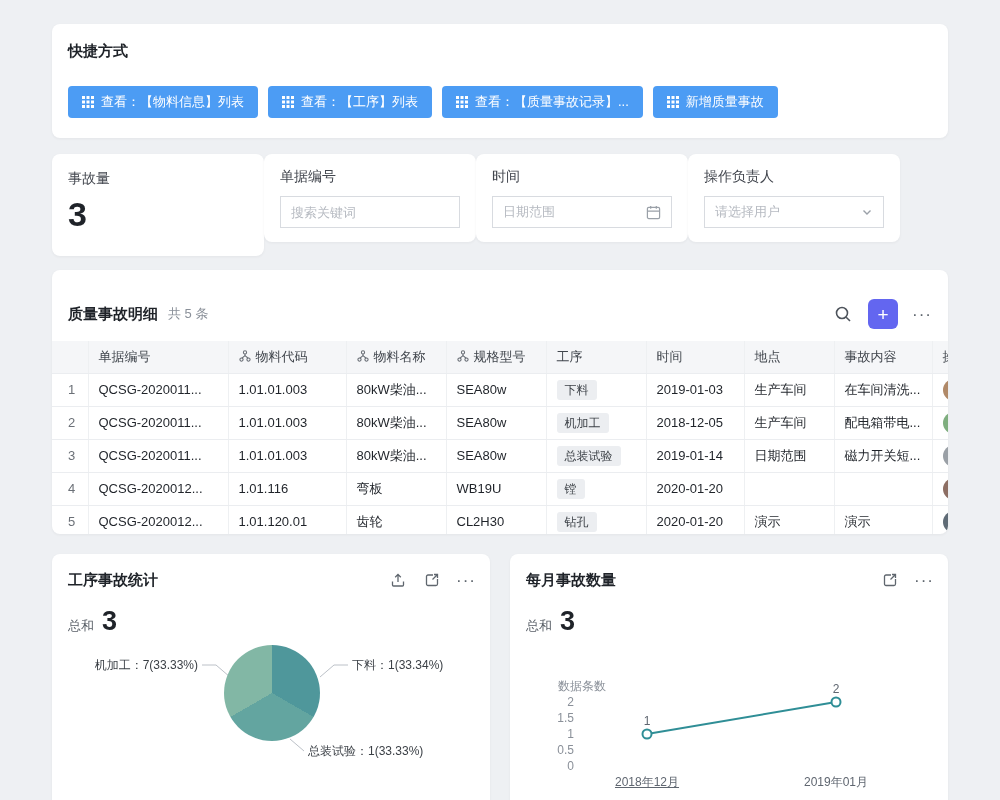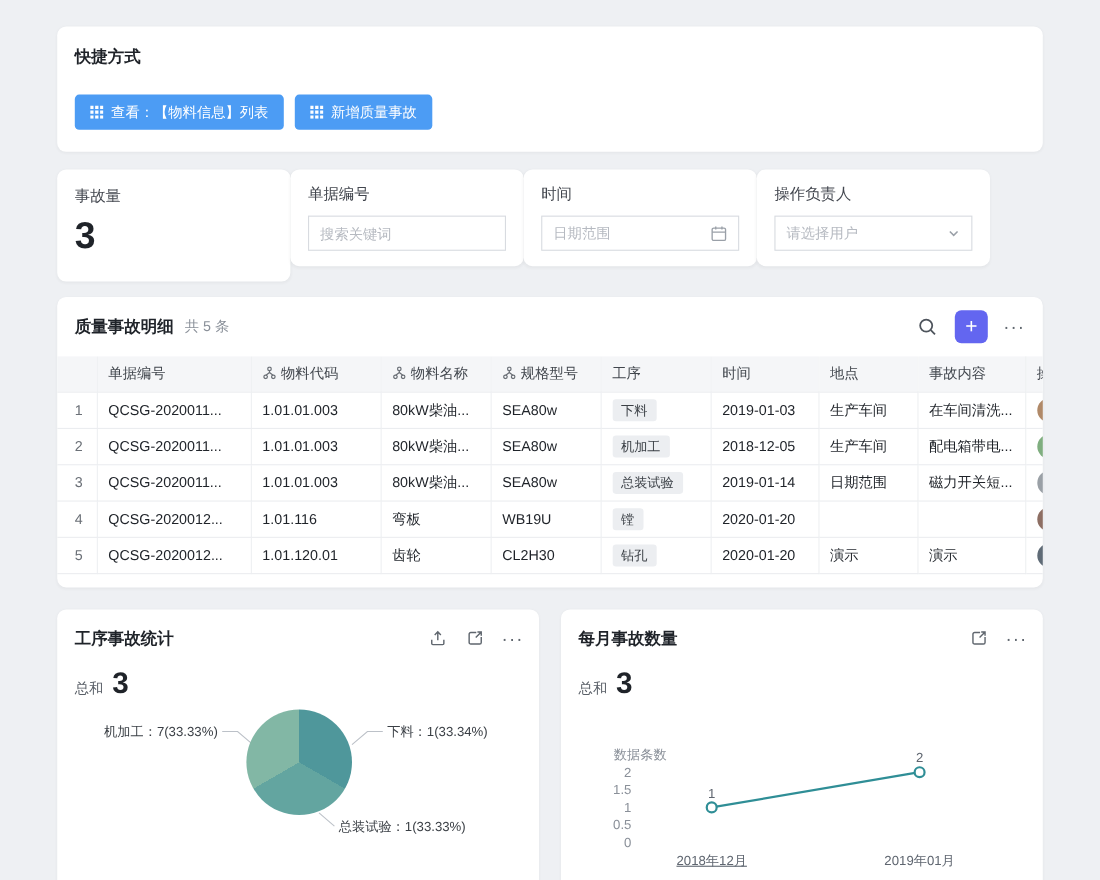--- a/index.html
+++ b/index.html
@@ -32,21 +32,21 @@
   .input-like, .f-card input {
     width:100%; height:32px; border:1px solid #d8dbe0; border-radius:0;
     padding:0 10px; font-size:13px; color:#1f2329; display:flex; align-items:center;
     justify-content:space-between; background:#fff; font-family:inherit;
   }
   .f-card input::placeholder { color:#b6bac1; }
   .ph { color:#b6bac1; }
 
   
   .table-card { margin-top:14px; height:264px; overflow:hidden; }
-  .tc-head { display:flex; align-items:center; padding:12px 16px 12px; }
+  .tc-head { display:flex; align-items:center; padding:29px 16px 12px; }
   .tc-title { font-size:15px; font-weight:700; }
   .tc-count { font-size:13px; color:#8a9099; margin-left:10px; }
   .tc-tools { margin-left:auto; display:flex; align-items:center; gap:14px; }
   .icon-btn { background:none; border:none; cursor:pointer; display:inline-flex; align-items:center; padding:2px; }
   .plus-btn {
     width:30px; height:30px; border:none; border-radius:6px; background:#6366f0;
     color:#fff; font-size:19px; line-height:1; cursor:pointer; display:inline-flex;
     align-items:center; justify-content:center;
   }
   .more-dots { color:#5f666e; font-size:17px; letter-spacing:1px; background:none; border:none; cursor:pointer; line-height:1; }
@@ -99,20 +99,36 @@
   <section class="card shortcuts">
     <h2>快捷方式</h2>
     <div class="sc-row">
       <button class="sc-btn">
         <span class="grid-ic">
             <svg width="12" height="12" viewBox="0 0 12 12">
               <path fill="currentColor" d="M0 0h3v3H0zM4.5 0h3v3h-3zM9 0h3v3H9zM0 4.5h3v3H0zM4.5 4.5h3v3h-3zM9 4.5h3v3H9zM0 9h3v3H0zM4.5 9h3v3h-3zM9 9h3v3H9z"></path>
             </svg>
           </span>
         <span>查看：【物料信息】列表</span>
+      </button>
+      <button class="sc-btn">
+        <span class="grid-ic">
+            <svg width="12" height="12" viewBox="0 0 12 12">
+              <path fill="currentColor" d="M0 0h3v3H0zM4.5 0h3v3h-3zM9 0h3v3H9zM0 4.5h3v3H0zM4.5 4.5h3v3h-3zM9 4.5h3v3H9zM0 9h3v3H0zM4.5 9h3v3h-3zM9 9h3v3H9z"></path>
+            </svg>
+          </span>
+        <span>查看：【工序】列表</span>
+      </button>
+      <button class="sc-btn">
+        <span class="grid-ic">
+            <svg width="12" height="12" viewBox="0 0 12 12">
+              <path fill="currentColor" d="M0 0h3v3H0zM4.5 0h3v3h-3zM9 0h3v3H9zM0 4.5h3v3H0zM4.5 4.5h3v3h-3zM9 4.5h3v3H9zM0 9h3v3H0zM4.5 9h3v3h-3zM9 9h3v3H9z"></path>
+            </svg>
+          </span>
+        <span>查看：【质量事故记录】...</span>
       </button>
       <button class="sc-btn">
         <span class="grid-ic">
             <svg width="12" height="12" viewBox="0 0 12 12">
               <path fill="currentColor" d="M0 0h3v3H0zM4.5 0h3v3h-3zM9 0h3v3H9zM0 4.5h3v3H0zM4.5 4.5h3v3h-3zM9 4.5h3v3H9zM0 9h3v3H0zM4.5 9h3v3h-3zM9 9h3v3H9z"></path>
             </svg>
           </span>
         <span>新增质量事故</span>
       </button>
     </div>

